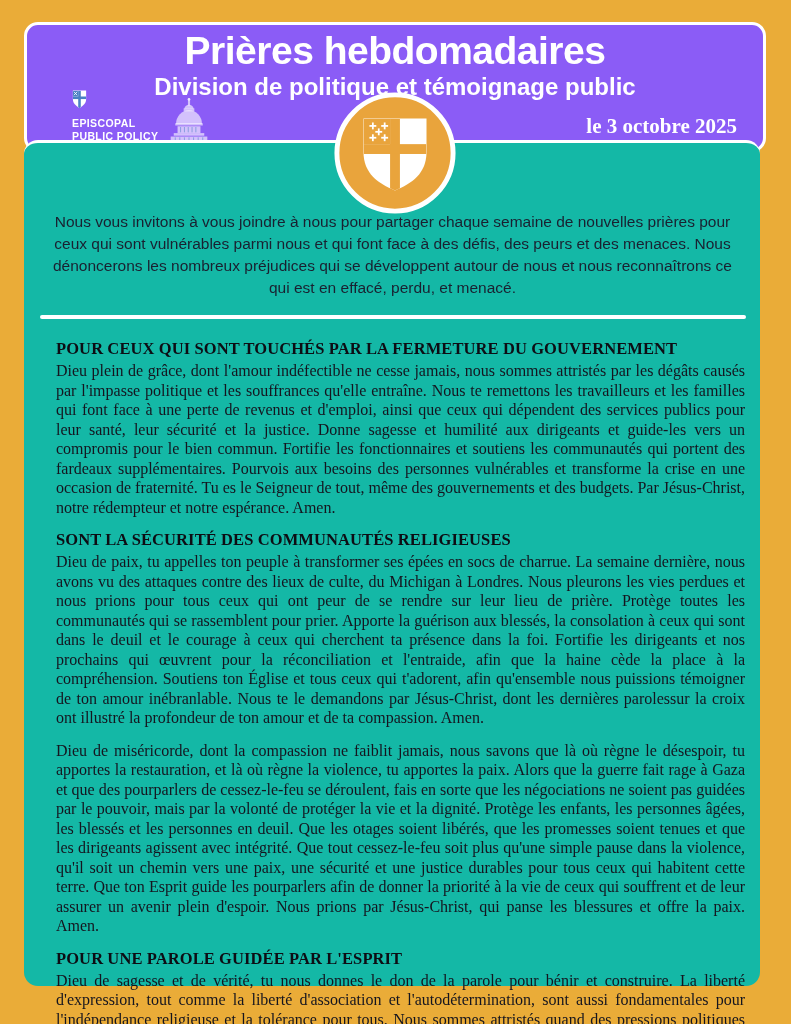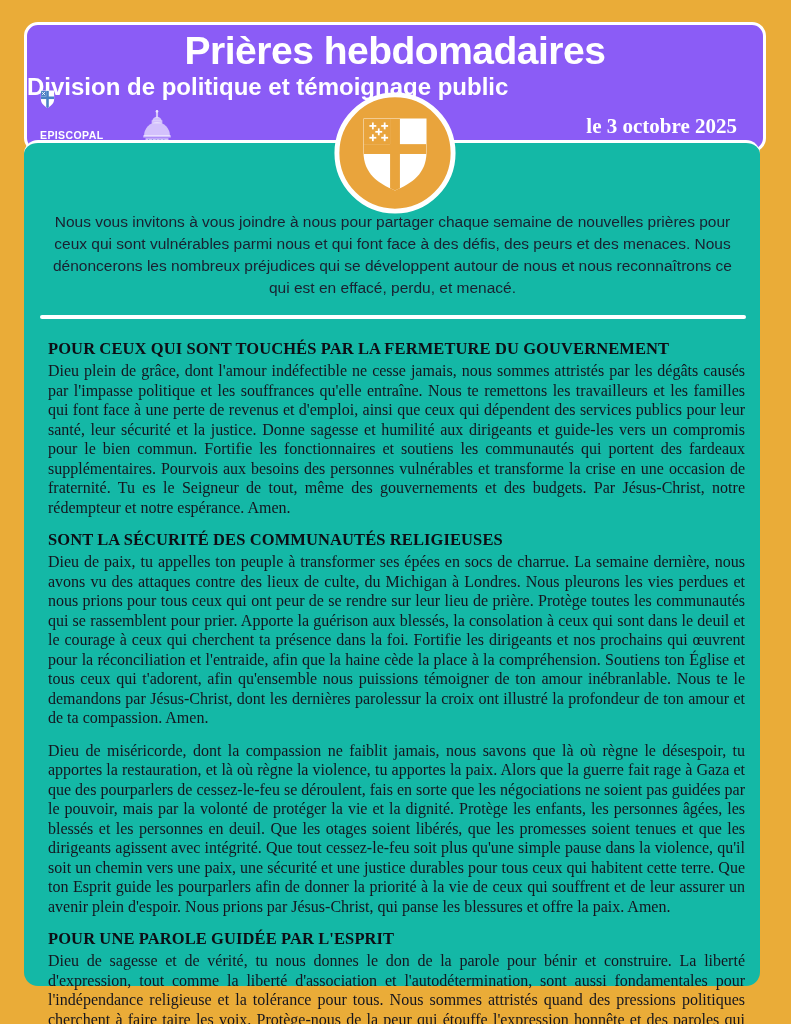--- a/index.html
+++ b/index.html
@@ -21,29 +21,29 @@
     border-radius:14px;
   }
   .title{
     position:absolute;top:4px;left:0;right:0;
     text-align:center;color:#ffffff;
     font-family:"Liberation Sans","DejaVu Sans",sans-serif;
     font-weight:bold;font-size:39px;letter-spacing:-0.5px;
   }
   .subtitle{
     position:absolute;top:48px;left:0;right:0;
-    text-align:left;color:#ffffff;
+    text-align:center;color:#ffffff;
     font-family:"Liberation Sans","DejaVu Sans",sans-serif;
     font-weight:bold;font-size:24px;
   }
   .org{
     position:absolute;left:13px;top:65px;
     display:flex;align-items:flex-end;gap:8px;
   }
-  .org-left{display:flex;flex-direction:column;gap:16px;}
+  .org-left{display:flex;flex-direction:column;gap:4px;margin-left:32px;}
   .org-lines{
     color:#ffffff;
     font-family:"Liberation Sans","DejaVu Sans",sans-serif;
     font-weight:bold;font-size:10.5px;line-height:13px;letter-spacing:0.4px;
   }
   .capitol{display:block;}
   .date{
     position:absolute;right:26px;bottom:10px;
     color:#ffffff;font-weight:bold;font-size:21px;
     font-family:"Liberation Serif","DejaVu Serif",serif;
@@ -68,21 +68,21 @@
   .intro{
     margin:0 auto 16px auto;width:702px;
     text-align:center;
     font-family:"Liberation Sans","DejaVu Sans",sans-serif;
     font-size:15.5px;line-height:22px;color:#1a2030;
   }
   .divider{
     width:706px;height:4px;margin:0 auto 20px auto;
     background:#ffffff;border-radius:2px;
   }
-  .prayer-section{margin:0 0 13px 8px;}
+  .prayer-section{margin:0 0 13px 16px;}
   .section-heading{
     margin:0 0 2px 0;
     font-size:16.5px;font-weight:bold;color:#0d0d14;
     letter-spacing:0.1px;
   }
   .section-body{
     margin:0;
     font-size:16px;line-height:19.5px;
     text-align:justify;color:#15151f;
   }

